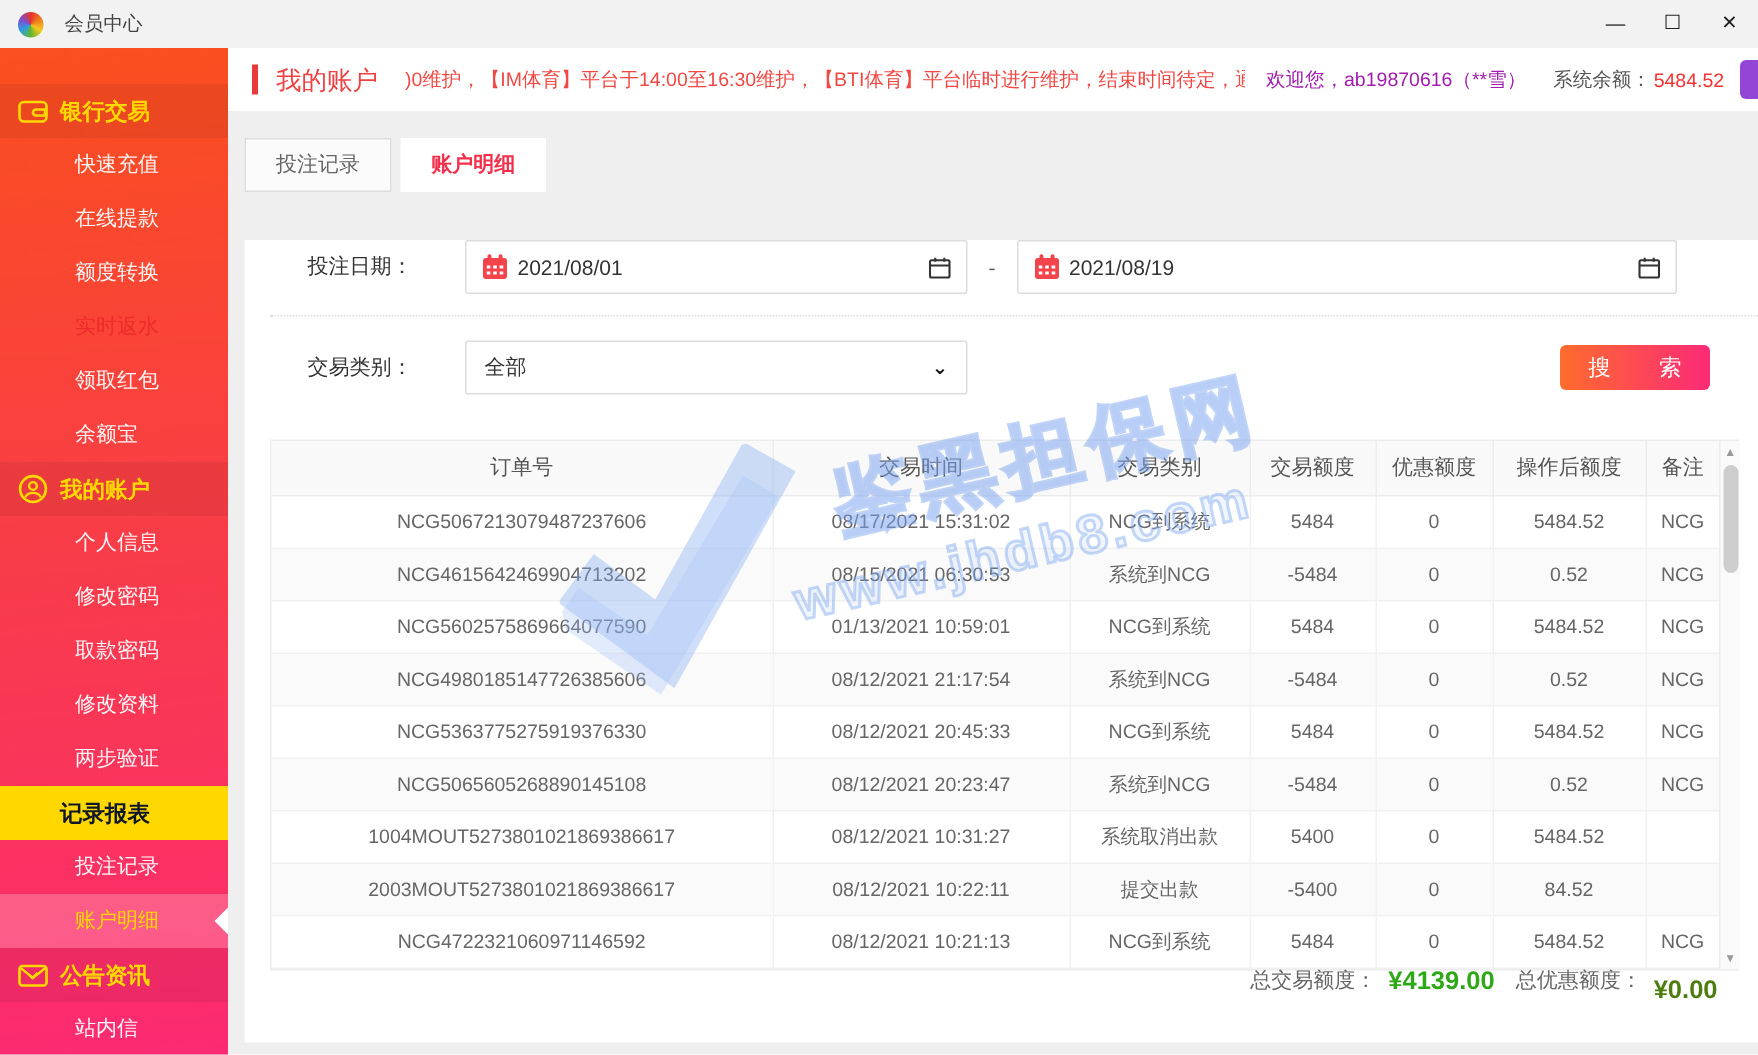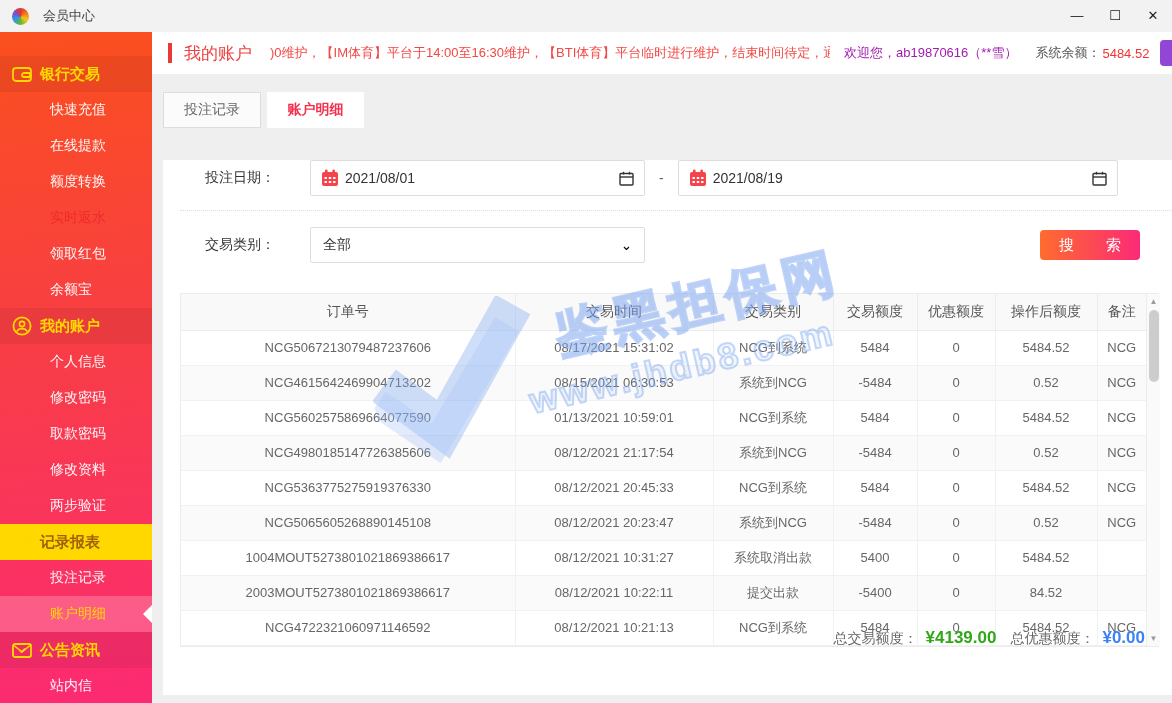--- a/index.html
+++ b/index.html
@@ -18,21 +18,21 @@
 
   
   .sidebar { width:152px; flex:0 0 152px; background:linear-gradient(175deg,#fa4f1e 0%,#f83c49 50%,#fc2a73 100%); padding-top:24px; position:relative; }
   .sb-row { height:36px; display:flex; align-items:center; position:relative; cursor:pointer; }
   .sb-row .sb-icon { width:20px; height:20px; margin-left:12px; display:flex; align-items:center; justify-content:center; color:#ffd800; }
   .sb-row.header { color:#ffd800; font-size:15px; background:rgba(0,0,0,0.06); }
   .sb-row.header .sb-label { margin-left:8px; font-weight:bold; }
   .sb-row.item { color:rgba(255,255,255,0.95); font-size:14px; }
   .sb-row.item .sb-label { margin-left:50px; }
   .sb-row.item.red .sb-label { color:#ee2b2b; }
-  .sb-row.header.active-header { background:#ffd800; color:#a16207; }
+  .sb-row.header.active-header { background:#ffd800; color:#0f172a; }
   .sb-row.item.active { background:rgba(255,255,255,0.22); }
   .sb-row.item.active .sb-label { color:#ffd800; }
   .sb-notch { position:absolute; right:0; top:50%; transform:translateY(-50%); width:0; height:0;
     border-top:9px solid transparent; border-bottom:9px solid transparent; border-right:9px solid #ffffff; }
 
   
   .main { flex:1; background:#efefef; position:relative; }
 
   .noticebar { height:42px; background:#fff; display:flex; align-items:center; position:relative; padding-left:16px; }
   .title-bar-accent { width:4px; height:20px; background:#e83a3a; }
@@ -78,24 +78,24 @@
   tbody tr:nth-child(even) { background:#fafafa; }
   th:last-child, td:last-child { border-right:none; }
 
   .vscroll { width:14px; background:#fafafa; display:flex; flex-direction:column; align-items:center; border-left:1px solid #ececec; }
   .vs-arrow { height:14px; width:14px; font-size:8px; color:#999; display:flex; align-items:center; justify-content:center; cursor:pointer; }
   .vs-track { flex:1; width:14px; position:relative; }
   .vs-thumb { position:absolute; top:2px; left:2px; width:10px; height:72px; background:#cdcdcd; border-radius:5px; cursor:pointer; }
   .vs-arrow.down { margin-top:auto; }
 
   
-  .totals { position:absolute; right:27px; top:468px; display:flex; align-items:flex-end; }
+  .totals { position:absolute; right:27px; top:478px; display:flex; align-items:center; }
   .tot-label { font-size:14px; color:#666; }
   .tot-green { font-size:17px; font-weight:bold; color:#2fa818; margin:0 14px 0 8px; }
-  .tot-red { font-size:17px; font-weight:bold; color:#3b82f6; margin-left:8px; }
+  .tot-red { font-size:17px; font-weight:bold; color:#4d7c0f; margin-left:8px;margin-top:12px; }
 
   
   .watermark { position:absolute; left:215px; top:240px; transform:rotate(-13deg); display:flex; align-items:center; pointer-events:none; opacity:0.85; }
   .wm-text { margin-left:18px; }
   .wm-line1 { font-size:52px; font-weight:bold; letter-spacing:6px; color:rgba(137,174,242,0.16); -webkit-text-stroke:2.5px rgba(120,163,240,0.55); }
   .wm-line2 { font-size:36px; font-weight:bold; letter-spacing:3px; color:rgba(137,174,242,0.14); -webkit-text-stroke:2px rgba(120,163,240,0.5); margin-top:2px; margin-left:-40px; }
 </style>
 </head>
 <body>
 

